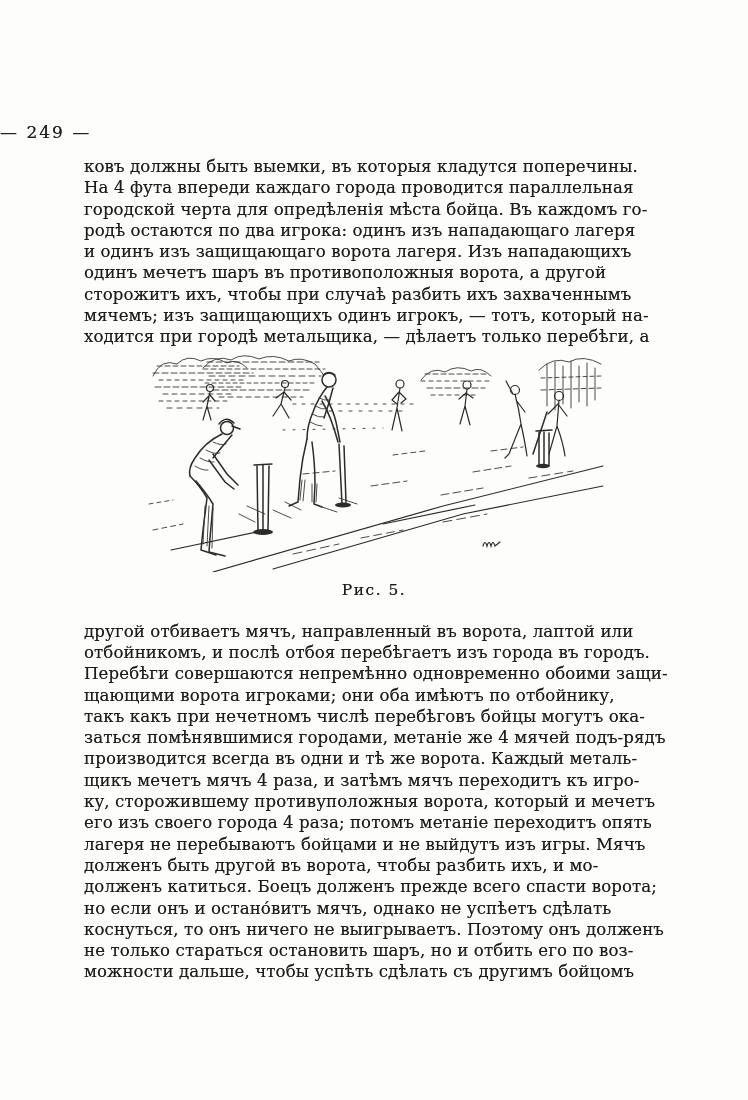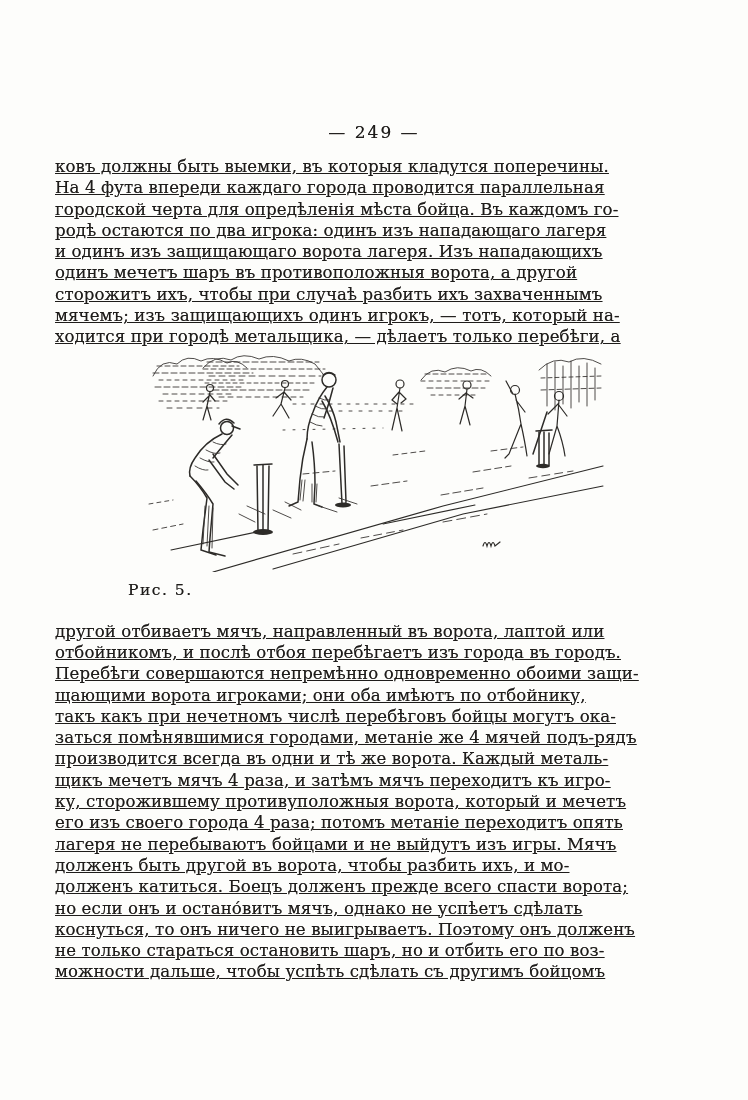--- a/index.html
+++ b/index.html
@@ -9,45 +9,43 @@
     font-family:"DejaVu Serif","Liberation Serif",serif;
     color:#1e1c1a;
     overflow:hidden;
   }
   .page{
     position:relative;
     width:748px; height:1100px;
   }
   .page-header{
     margin-top:122px;
-    text-align:center;
     font-size:17px;
     letter-spacing:2px;
     font-weight:500;
     text-shadow:0 0 .3px rgba(25,22,20,.65);
   }
   .text-col{
     width:492px;
-    margin:14px 0 0 55px;
-    text-decoration:underline;
+    margin:14px 0 0 84px;
   }
   .line{
     font-size:16.6px;
     line-height:21.3px;
     text-align:justify;
     text-align-last:justify;
     -moz-text-align-last:justify;
     text-shadow:0 0 .3px rgba(25,22,20,.6);
     white-space:nowrap;
     letter-spacing:.1px;
   }
   .figure-block{
     width:492px;
     margin:6px 0 2px 128px;
-    text-align:left;
+    text-align:center;
   }
   .figure-block svg{
     display:block;
     margin:0 auto;
   }
   .figure-caption{
     margin-top:9px;
     font-size:15.5px;
     letter-spacing:1.5px;
     font-weight:500;

